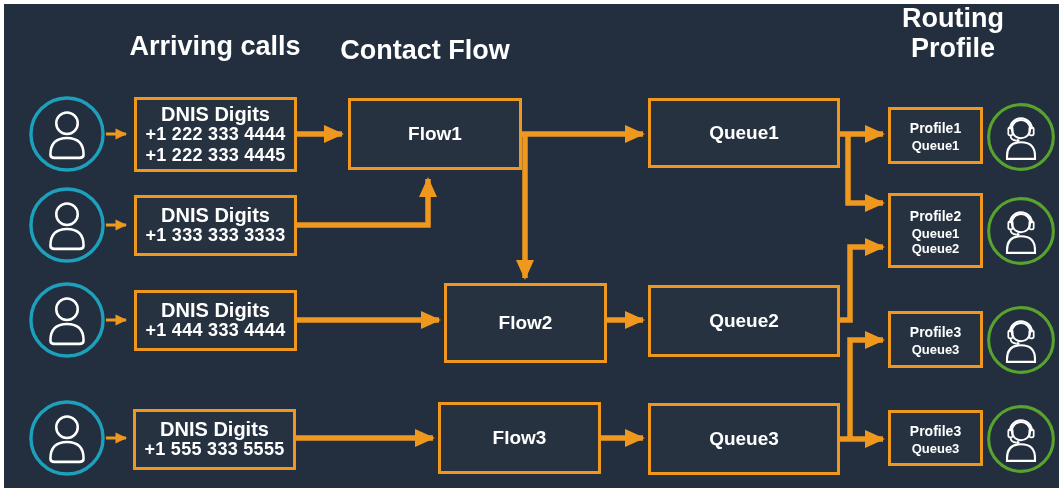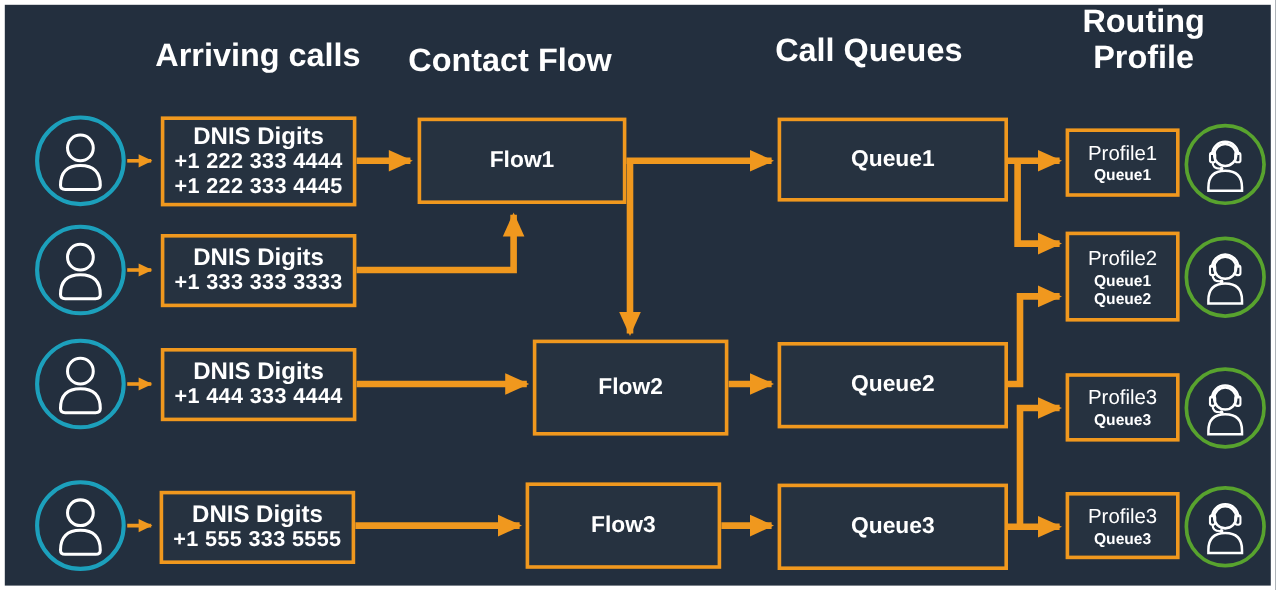--- a/index.html
+++ b/index.html
@@ -7,21 +7,21 @@
          font-family:"Liberation Sans","DejaVu Sans",sans-serif;}
   .frame-border{position:absolute;inset:0;border:4px solid #ffffff;pointer-events:none;z-index:30;}
   .connectors{position:absolute;left:0;top:0;z-index:1;}
   .abs{position:absolute;box-sizing:border-box;}
   .col-header{color:#ffffff;font-weight:bold;font-size:27px;line-height:30px;text-align:center;z-index:5;}
   .node{background:#263240;border:3px solid #F0981E;color:#ffffff;display:flex;flex-direction:column;
         align-items:center;justify-content:center;text-align:center;z-index:4;}
   .dnis-line1{font-size:20px;font-weight:bold;line-height:20px;}
   .dnis-num{font-size:18px;font-weight:bold;line-height:21px;letter-spacing:0.3px;}
   .flow-label,.queue-label{font-size:19px;font-weight:600;}
-  .profile-name{font-size:17px;font-weight:normal;line-height:20px;}
+  .profile-name{font-size:14px;font-weight:bold;line-height:20px;}
   .profile-queue{font-size:13px;font-weight:bold;line-height:15px;}
   .icon-wrap{z-index:4;}
 </style>
 </head>
 <body>
 
 <div class="frame">
 
   <svg class="connectors" width="1063" height="492" viewBox="0 0 1063 492">
     <defs>
@@ -50,21 +50,20 @@
       <path d="M840,134 H883" marker-end="url(#ah)"></path>
       <path d="M848,134 V203 H883" marker-end="url(#ah)"></path>
       <path d="M840,320 H850 V247 H883" marker-end="url(#ah)"></path>
       <path d="M840,439 H883" marker-end="url(#ah)"></path>
       <path d="M850,439 V340 H883" marker-end="url(#ah)"></path>
     </g>
   </svg>
 
   <div class="abs col-header" style="left:315px;top:35px;width:220px;">Contact Flow</div>
   <div class="abs col-header" style="left:90px;top:31px;width:250px;">Arriving calls</div>
-  <div class="abs col-header" style="left:614px;top:27px;width:220px;">Call Queues</div>
   <div class="abs col-header" style="left:880px;top:3px;width:146px;">Routing Profile</div>
 
   <div class="abs icon-wrap" style="left:28px;top:95px;">
     <svg width="78" height="78" viewBox="0 0 80 80">
       <circle cx="40" cy="40" r="37" fill="none" stroke="#1CA0BC" stroke-width="3.5"></circle>
       <circle cx="40" cy="29" r="11" fill="none" stroke="#ffffff" stroke-width="2.6"></circle>
       <path d="M23,61 Q23,44 40,44 Q57,44 57,61 Q57,64.5 53,64.5 L27,64.5 Q23,64.5 23,61 Z" fill="none" stroke="#ffffff" stroke-width="2.6"></path>
     </svg>
   </div>
   <div class="abs icon-wrap" style="left:28px;top:186px;">

